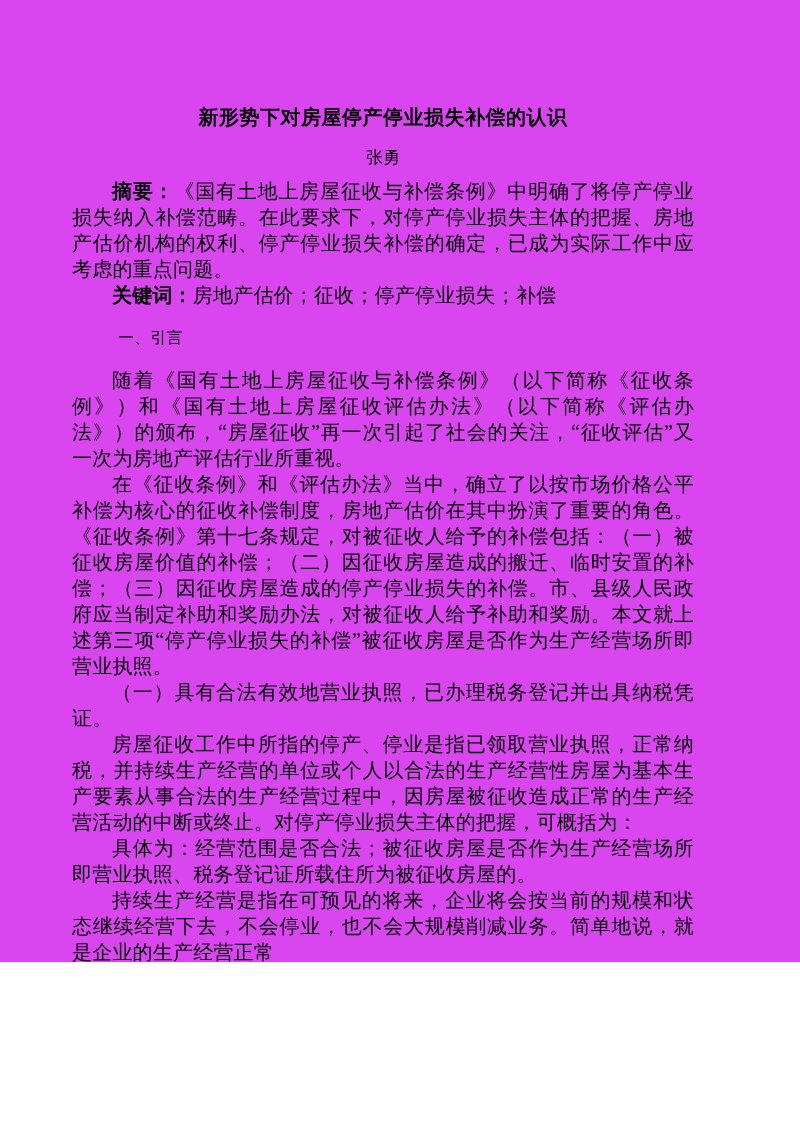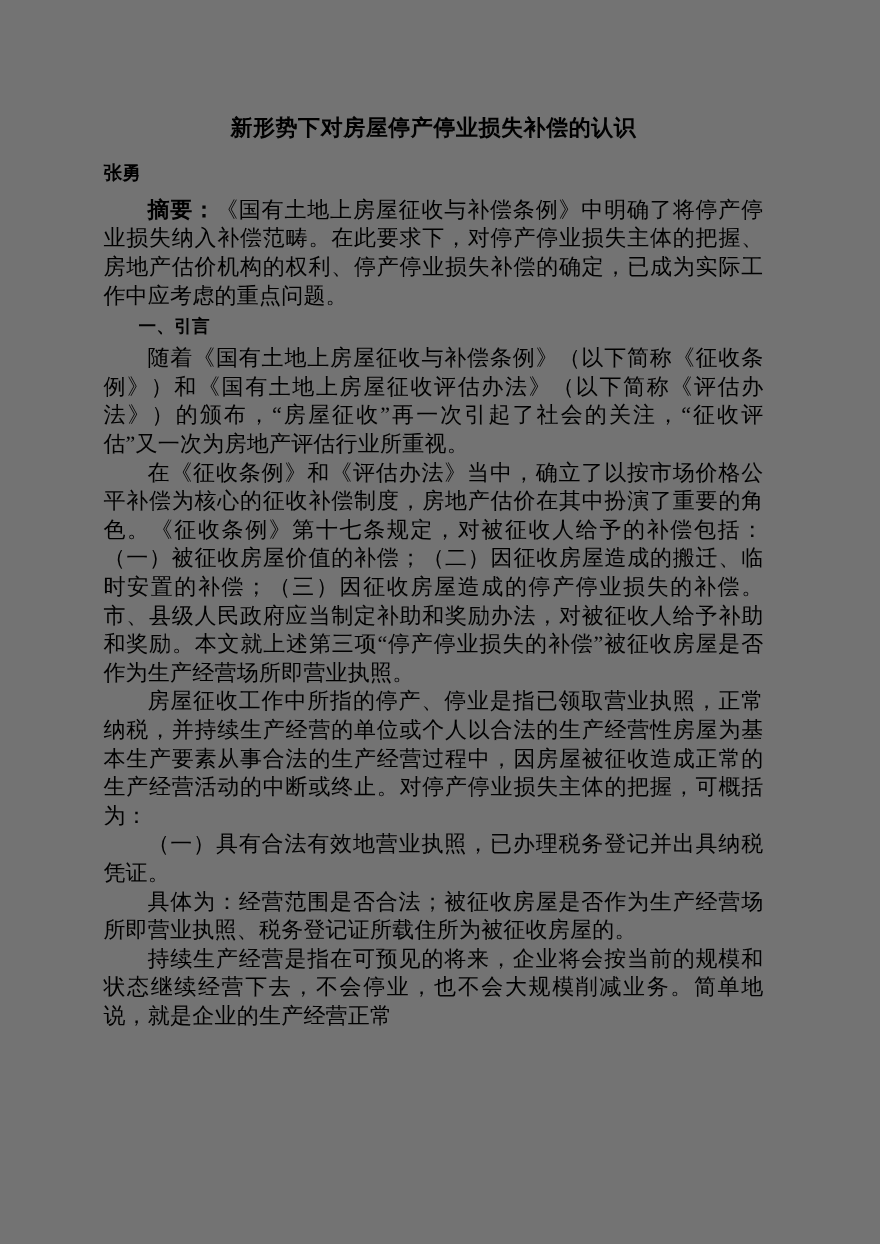--- a/index.html
+++ b/index.html
@@ -10,84 +10,85 @@
   body {
     width: 800px;
     height: 1131px;
     font-family: "Liberation Serif", "DejaVu Serif", serif;
     color: #000000;
     overflow: hidden;
   }
   .page {
     position: relative;
     width: 800px;
-    height: 1131px;
-    background: #737373;
+    height: 962px;
+    background: #d946ef;
     box-sizing: border-box;
-    padding: 96px 106px 0 94px;
+    padding: 96px 106px 0 72px;
     overflow: hidden;
   }
   .title {
     margin: 0;
     font-family: "Liberation Sans", "DejaVu Sans", sans-serif;
     font-size: 20px;
     font-weight: 700;
     line-height: 42px;
     text-align: center;
     letter-spacing: 0.5px;
   }
   .author {
     font-size: 17px;
-    font-weight: 700;
+    font-weight: 400;
     line-height: 40px;
-    text-align: left;
+    text-align: center;
   }
   .para {
     margin: 0;
     font-size: 20px;
     line-height: 26px;
     text-align: justify;
     text-indent: 2em;
     letter-spacing: 0.2px;
   }
   .para .label {
     font-family: "Liberation Sans", "DejaVu Sans", sans-serif;
     font-weight: 700;
   }
   .heading {
-    margin: 0;
+    margin: 14px;
     font-family: "Liberation Sans", "DejaVu Sans", sans-serif;
     font-size: 16px;
-    font-weight: 700;
+    font-weight: 400;
     line-height: 31px;
     text-indent: 2em;
     letter-spacing: 0.2px;
   }
 </style>
 </head>
 <body>
 
 <div class="page">
 
   <h1 class="title">新形势下对房屋停产停业损失补偿的认识</h1>
 
   <div class="author">张勇</div>
 
   <p class="para"><span class="label">摘要：</span><span>《国有土地上房屋征收与补偿条例》中明确了将停产停业损失纳入补偿范畴。在此要求下，对停产停业损失主体的把握、房地产估价机构的权利、停产停业损失补偿的确定，已成为实际工作中应考虑的重点问题。</span></p>
 
+  <p class="para"><span class="label">关键词：</span><span>房地产估价；征收；停产停业损失；补偿</span></p>
 
   <h2 class="heading">一、引言</h2>
 
   <p class="para">随着《国有土地上房屋征收与补偿条例》（以下简称《征收条例》）和《国有土地上房屋征收评估办法》（以下简称《评估办法》）的颁布，“房屋征收”再一次引起了社会的关注，“征收评估”又一次为房地产评估行业所重视。</p>
 
   <p class="para">在《征收条例》和《评估办法》当中，确立了以按市场价格公平补偿为核心的征收补偿制度，房地产估价在其中扮演了重要的角色。《征收条例》第十七条规定，对被征收人给予的补偿包括：（一）被征收房屋价值的补偿；（二）因征收房屋造成的搬迁、临时安置的补偿；（三）因征收房屋造成的停产停业损失的补偿。市、县级人民政府应当制定补助和奖励办法，对被征收人给予补助和奖励。本文就上述第三项“停产停业损失的补偿”被征收房屋是否作为生产经营场所即营业执照。</p>
 
 
+  <p class="para">（一）具有合法有效地营业执照，已办理税务登记并出具纳税凭证。</p>
+
   <p class="para">房屋征收工作中所指的停产、停业是指已领取营业执照，正常纳税，并持续生产经营的单位或个人以合法的生产经营性房屋为基本生产要素从事合法的生产经营过程中，因房屋被征收造成正常的生产经营活动的中断或终止。对停产停业损失主体的把握，可概括为：</p>
-
-  <p class="para">（一）具有合法有效地营业执照，已办理税务登记并出具纳税凭证。</p>
 
   <p class="para">具体为：经营范围是否合法；被征收房屋是否作为生产经营场所即营业执照、税务登记证所载住所为被征收房屋的。</p>
 
 
   <p class="para">持续生产经营是指在可预见的将来，企业将会按当前的规模和状态继续经营下去，不会停业，也不会大规模削减业务。简单地说，就是企业的生产经营正常</p>
 
 </div>
 
 </body></html>

